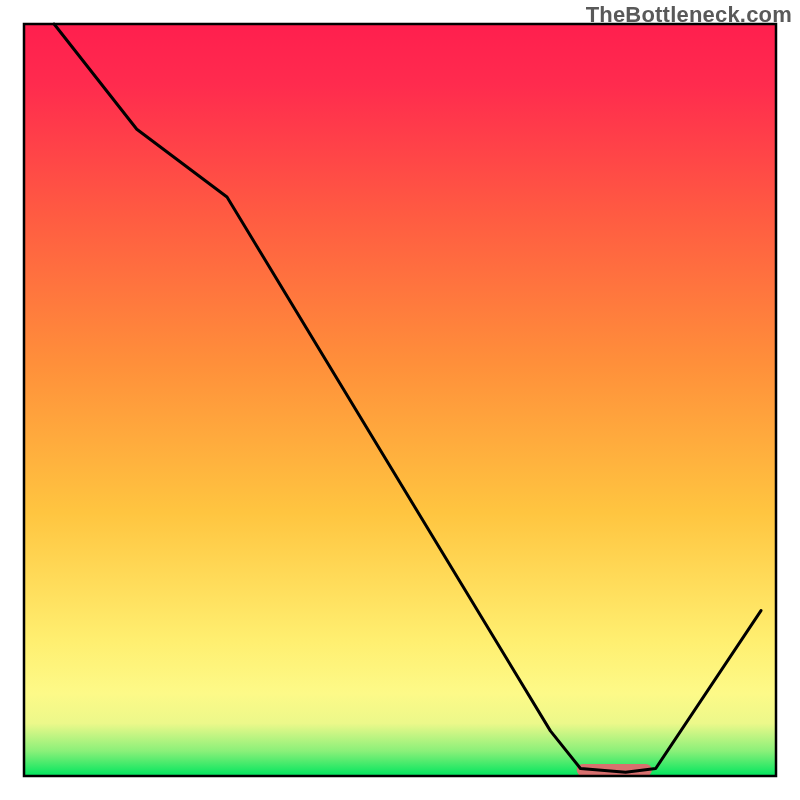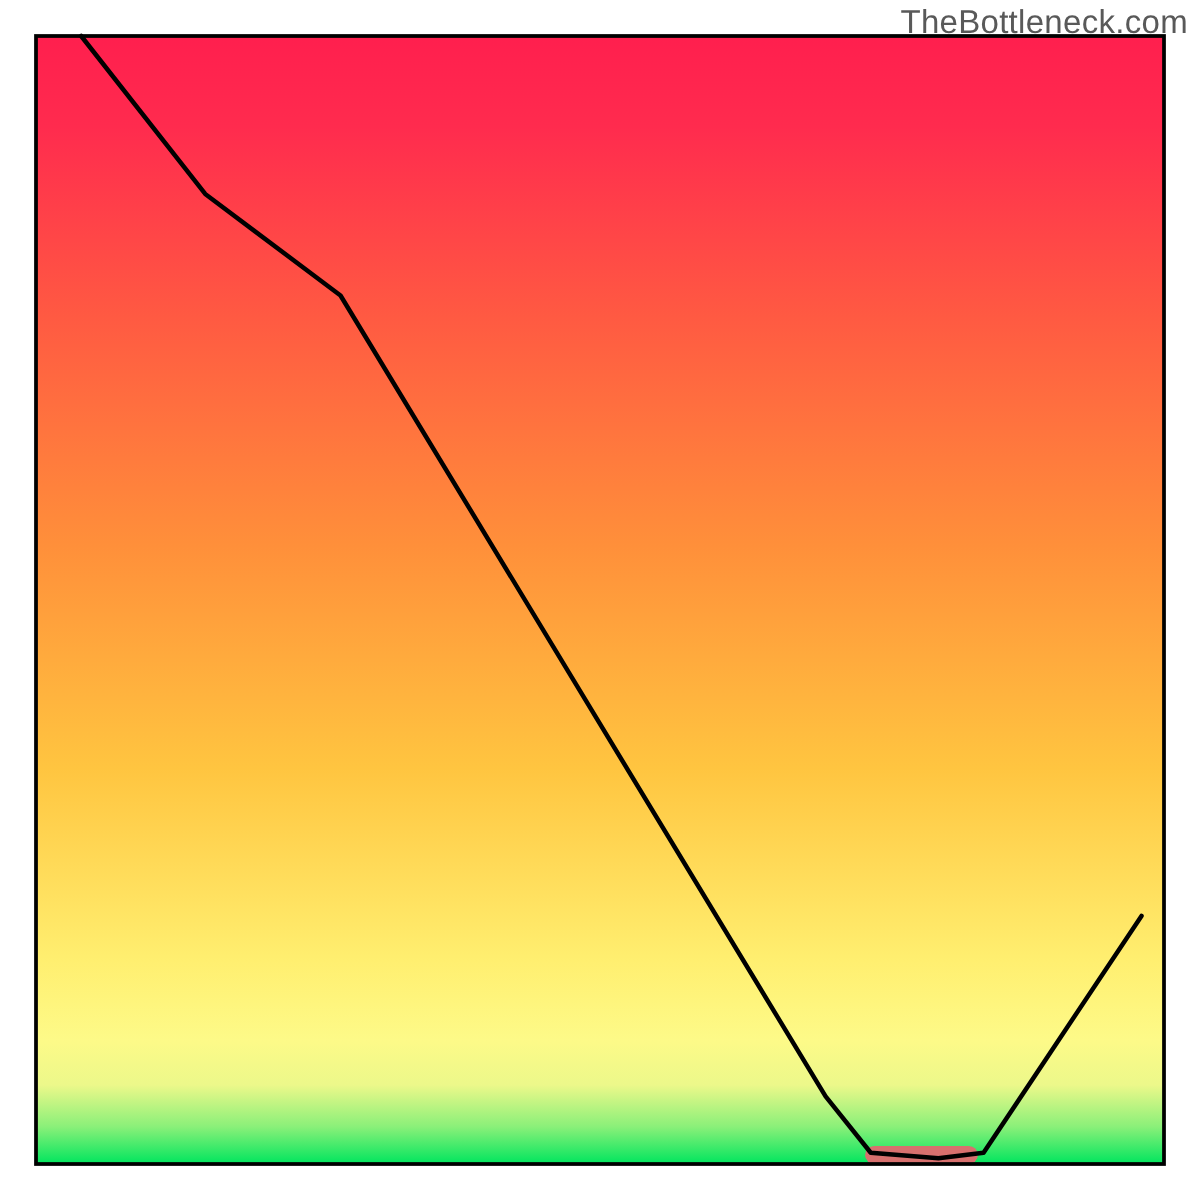--- a/index.html
+++ b/index.html
@@ -13,21 +13,21 @@
   .container {
     position: relative;
     width: 800px;
     height: 800px;
   }
   .watermark {
     position: absolute;
     top: 2px;
     right: 8px;
     font-size: 22px;
-    font-weight: 400;
+    font-weight: 700;
     color: #595959;
     letter-spacing: 0.2px;
   }
   .plot {
     position: absolute;
     width: 800px;
     height: 800px;
   }
   svg {
     width: 800px;

